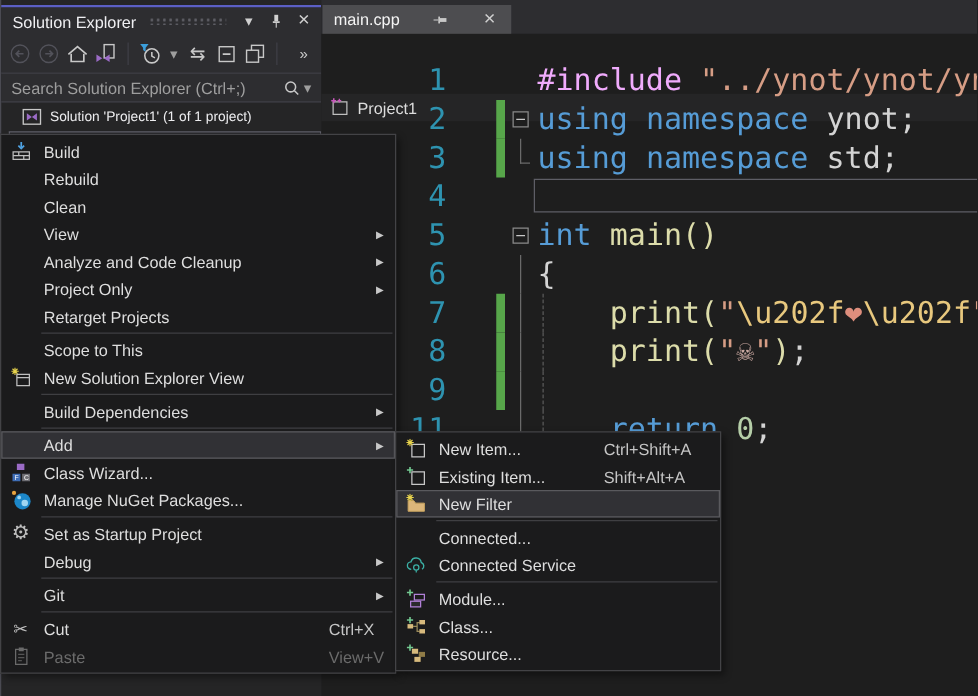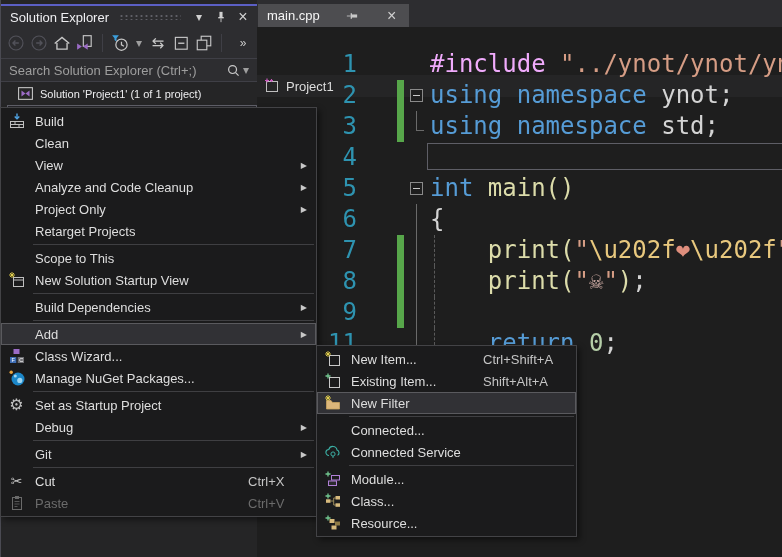--- a/index.html
+++ b/index.html
@@ -69,21 +69,21 @@
   .ctx{left:0;top:107px;width:317px;z-index:20;}
   .sub{left:316px;top:345px;width:261px;z-index:21;}
   .mi{position:relative;height:22px;display:flex;align-items:center;padding-left:34px;color:#DEDEDE;}
   .mi.hl{background:#313135;box-shadow:inset 0 0 0 1px #5A5A5E;}
   .mi.disabled{color:#6B6B6B;}
   .mi.disabled .mi-shortcut{color:#6B6B6B;}
   .mi-icon{position:absolute;left:7px;width:17px;height:17px;display:flex;align-items:center;justify-content:center;}
   .mi-icon svg{width:16px;height:16px;}
   .mi-label{white-space:nowrap;}
   .mi-shortcut{position:absolute;color:#C5C5C5;}
-  .ctx .mi-shortcut{left:247px;}
+  .ctx .mi-shortcut{left:262px;}
   .sub .mi-shortcut{left:166px;}
   .mi-arrow{position:absolute;right:9px;font-size:8px;color:#C8C8C8;}
   .msep{position:relative;height:5px;}
   .msep::after{content:"";position:absolute;left:32px;right:2px;top:2px;border-top:1px solid #3F3F42;}
   svg{display:block;}
 </style>
 </head>
 <body>
 
 <div id="screen">
@@ -306,20 +306,24 @@
             <path d="M8 .5v4.5" stroke="#4FA3E3" stroke-width="1.4" fill="none"></path>
             <path d="M5.7 3.5L8 5.8l2.3-2.3" stroke="#4FA3E3" stroke-width="1.4" fill="none"></path>
             <rect x="1.5" y="8.5" width="13" height="6" fill="none" stroke="#BFBFBF"></rect>
             <path d="M1.5 11.5h13M6 8.5v3M10 11.5v3" stroke="#BFBFBF"></path>
           </svg>
         </span>
         <span class="mi-label">Build</span>
       </div>
       <div class="mi">
         <span class="mi-icon"></span>
+        <span class="mi-label">Rebuild</span>
+      </div>
+      <div class="mi">
+        <span class="mi-icon"></span>
         <span class="mi-label">Clean</span>
       </div>
       <div class="mi">
         <span class="mi-icon"></span>
         <span class="mi-label">View</span>
         <span class="mi-arrow">▶</span>
       </div>
       <div class="mi">
         <span class="mi-icon"></span>
         <span class="mi-label">Analyze and Code Cleanup</span>
@@ -340,21 +344,21 @@
         <span class="mi-label">Scope to This</span>
       </div>
       <div class="mi">
         <span class="mi-icon">
           <svg viewBox="0 0 16 16">
             <rect x="4.5" y="5.5" width="10" height="9" fill="none" stroke="#BFBFBF"></rect>
             <path d="M4.5 8h10" stroke="#BFBFBF"></path>
             <path d="M3 0v6M0 3h6M1 1l4 4M5 1L1 5" stroke="#E8D44D" stroke-width="0.9"></path>
           </svg>
         </span>
-        <span class="mi-label">New Solution Startup View</span>
+        <span class="mi-label">New Solution Explorer View</span>
       </div>
       <div class="msep"></div>
       <div class="mi">
         <span class="mi-icon"></span>
         <span class="mi-label">Build Dependencies</span>
         <span class="mi-arrow">▶</span>
       </div>
       <div class="msep"></div>
       <div class="mi hl">
         <span class="mi-icon"></span>
@@ -412,21 +416,21 @@
       </div>
       <div class="mi disabled">
         <span class="mi-icon">
           <svg viewBox="0 0 16 16">
             <rect x="3.5" y="2.5" width="9" height="12" fill="none" stroke="#6A6A6A"></rect>
             <rect x="6" y="1" width="4" height="3" fill="#6A6A6A"></rect>
             <path d="M5.5 6.5h5M5.5 9h5M5.5 11.5h3" stroke="#555"></path>
           </svg>
         </span>
         <span class="mi-label">Paste</span>
-        <span class="mi-shortcut">Ctrl+V</span>
+        <span class="mi-shortcut">View+V</span>
       </div>
     </div>
   <div class="menu sub" id="sub-menu">
       <div class="mi">
         <span class="mi-icon">
           <svg viewBox="0 0 16 16">
             <rect x="4.5" y="4.5" width="10" height="10" fill="none" stroke="#C8C8C8"></rect>
             <path d="M3 0v6M0 3h6M1 1l4 4M5 1L1 5" stroke="#E8D44D" stroke-width="0.9"></path>
           </svg>
         </span>

